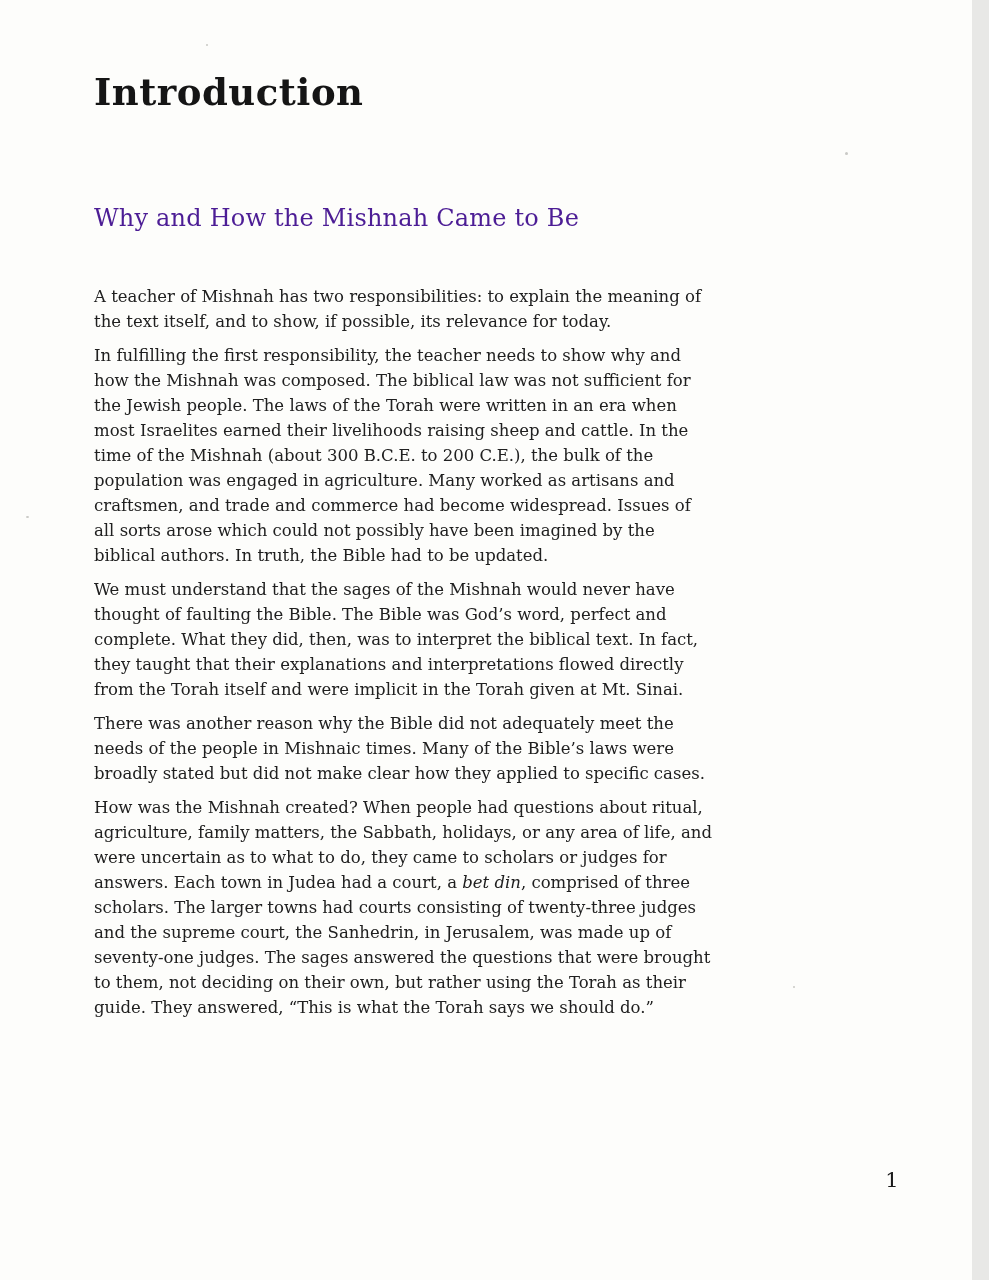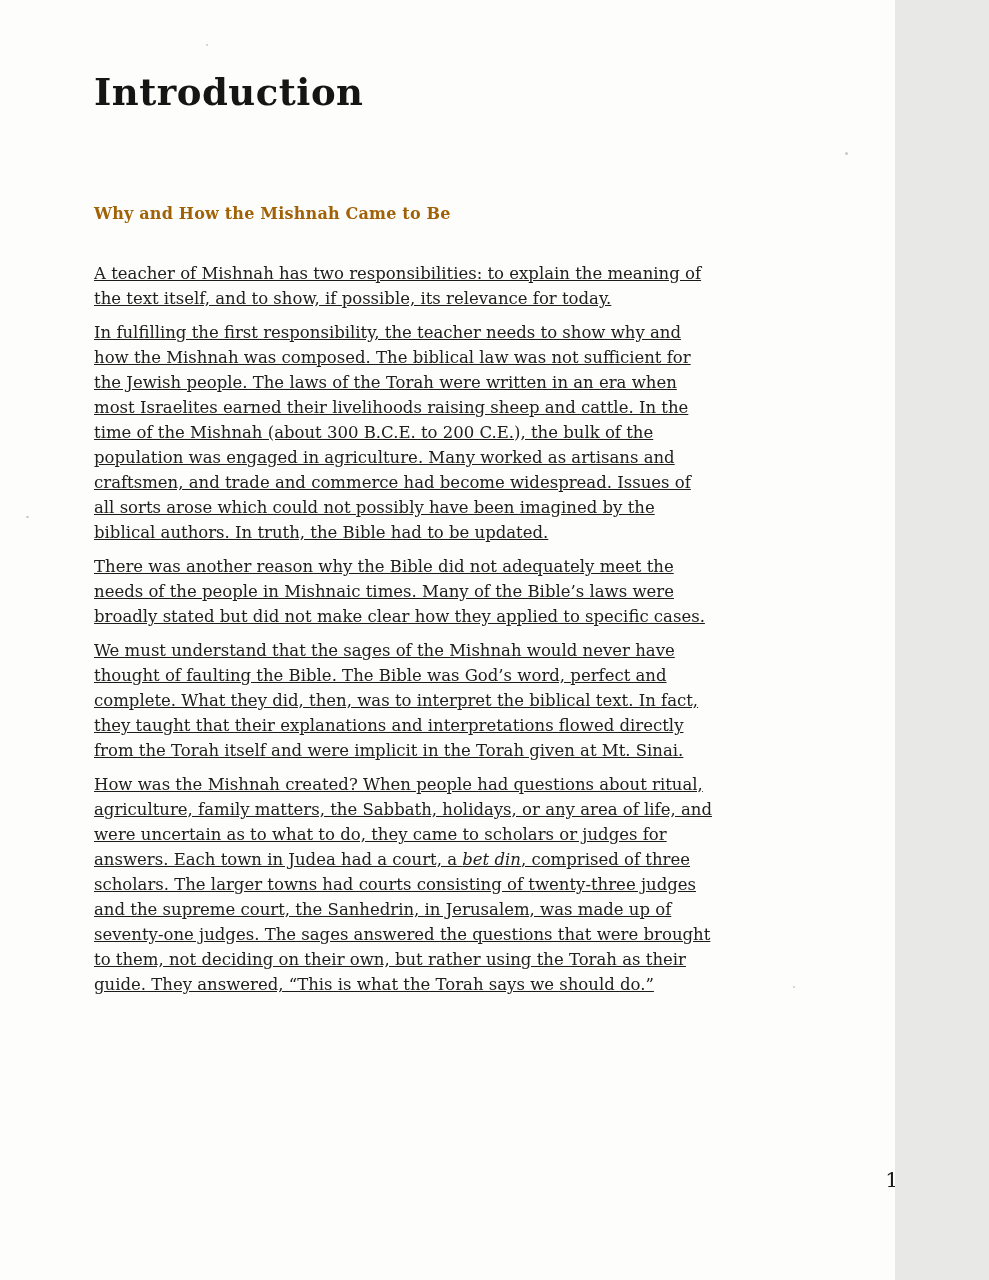--- a/index.html
+++ b/index.html
@@ -2,21 +2,21 @@
 <html><head>
 <meta charset="utf-8">
 <style>
   html, body {
     margin: 0;
     padding: 0;
     background: #e8e8e6;
   }
   .page {
     position: relative;
-    width: 895px;
+    width: 972px;
     height: 1280px;
     background: #fdfdfb;
     overflow: hidden;
     font-family: "DejaVu Serif", "Liberation Serif", serif;
     color: #1c1c1c;
   }
   .content {
     position: absolute;
     left: 94px;
     top: 70px;
@@ -24,28 +24,27 @@
   }
   .page-title {
     margin: 0;
     font-size: 37px;
     font-weight: 700;
     letter-spacing: 0.5px;
     color: #151515;
   }
   .section-heading {
     margin: 90px 0 0 0;
-    font-size: 16px;
-    font-weight: 700;
+    font-size: 24px;
+    font-weight: 400;
     letter-spacing: 0.2px;
-    color: #a16207;
+    color: #4c1d95;
   }
   .article-body {
-    margin-top: 38px;
-    text-decoration: underline;
+    margin-top: 52px;
   }
   .article-body p {
     margin: 0 0 9px 0;
     font-size: 16.5px;
     line-height: 25px;
     text-align: left;
     color: #202020;
   }
   .page-number {
     position: absolute;
@@ -79,20 +78,20 @@
   <div class="speck s4"></div>
 
   <div class="content">
     <h1 class="page-title">Introduction</h1>
 
     <h2 class="section-heading">Why and How the Mishnah Came to Be</h2>
 
     <div class="article-body">
         <p><span>A teacher of Mishnah has two responsibilities: to explain the meaning of the text itself, and to show, if possible, its relevance for today.</span></p>
         <p><span>In fulfilling the first responsibility, the teacher needs to show why and how the Mishnah was composed. The biblical law was not sufficient for the Jewish people. The laws of the Torah were written in an era when most Israelites earned their livelihoods raising sheep and cattle. In the time of the Mishnah (about 300 B.C.E. to 200 C.E.), the bulk of the population was engaged in agriculture. Many worked as artisans and craftsmen, and trade and commerce had become widespread. Issues of all sorts arose which could not possibly have been imagined by the biblical authors. In truth, the Bible had to be updated.</span></p>
+        <p><span>We must understand that the sages of the Mishnah would never have thought of faulting the Bible. The Bible was God’s word, perfect and complete. What they did, then, was to interpret the biblical text. In fact, they taught that their explanations and interpretations flowed directly from the Torah itself and were implicit in the Torah given at Mt. Sinai.</span></p>
         <p><span>There was another reason why the Bible did not adequately meet the needs of the people in Mishnaic times. Many of the Bible’s laws were broadly stated but did not make clear how they applied to specific cases.</span></p>
-        <p><span>We must understand that the sages of the Mishnah would never have thought of faulting the Bible. The Bible was God’s word, perfect and complete. What they did, then, was to interpret the biblical text. In fact, they taught that their explanations and interpretations flowed directly from the Torah itself and were implicit in the Torah given at Mt. Sinai.</span></p>
         <p><span>How was the Mishnah created? When people had questions about ritual, agriculture, family matters, the Sabbath, holidays, or any area of life, and were uncertain as to what to do, they came to scholars or judges for answers. Each town in Judea had a court, a </span><span style="font-style: italic;">bet din</span><span>, comprised of three scholars. The larger towns had courts consisting of twenty-three judges and the supreme court, the Sanhedrin, in Jerusalem, was made up of seventy-one judges. The sages answered the questions that were brought to them, not deciding on their own, but rather using the Torah as their guide. They answered, “This is what the Torah says we should do.”</span></p>
       </div>
   </div>
 
   <div class="page-number">1</div>
 </div>
 
 </body></html>

